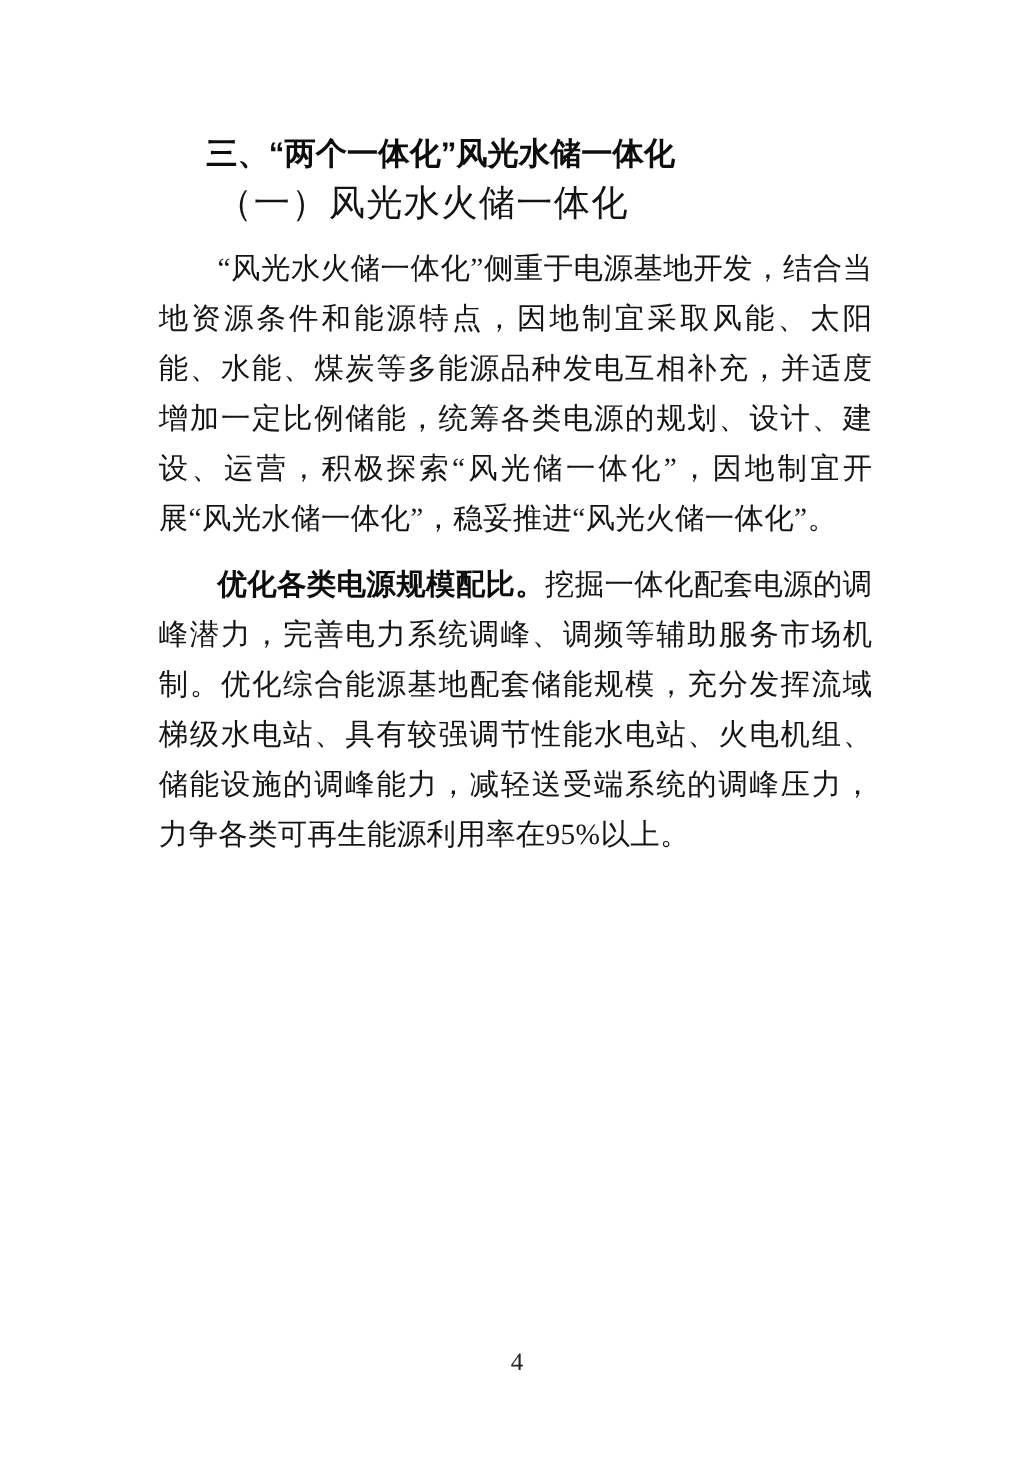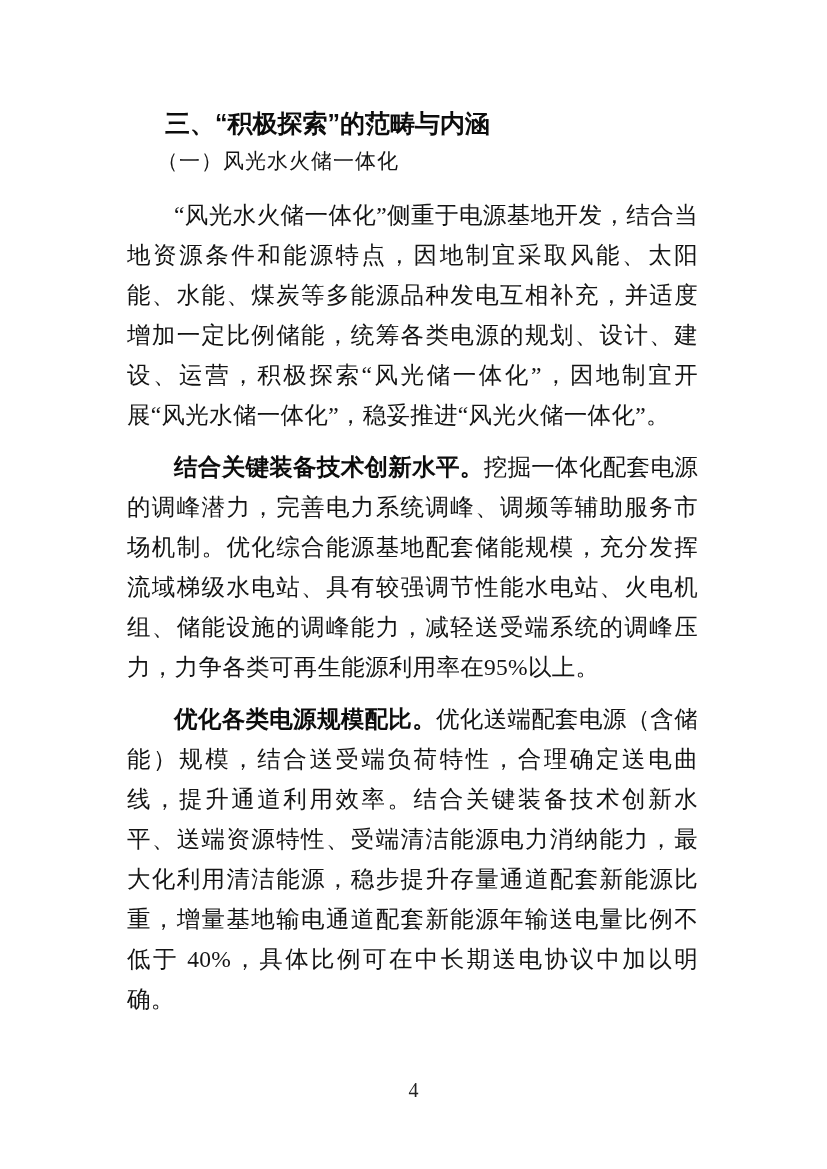--- a/index.html
+++ b/index.html
@@ -29,23 +29,23 @@
     font-weight: 700;
     font-size: 25px;
     line-height: 40px;
     text-indent: 2em;
     color: #0d0d0d;
     white-space: nowrap;
   }
 
   .subsection-heading {
     margin: 0;
-    font-family: Liberation Mono, monospace;
+    font-family: Liberation Serif, serif;
     font-weight: 400;
-    font-size: 21px;
+    font-size: 29px;
     line-height: 40px;
     text-indent: 2em;
     letter-spacing: 1px;
     white-space: nowrap;
   }
 
   .para {
     margin: 12px;
     text-indent: 2em;
     text-align: justify;
@@ -68,21 +68,20 @@
     font-size: 20px;
     line-height: 24px;
     font-family: "Liberation Serif", serif;
     color: #222222;
   }
 </style>
 </head>
 <body>
 
 <div class="page">
-  <h2 class="section-heading">三、“积极探索”的范畴与内涵</h2>
+  <h2 class="section-heading">三、“两个一体化”风光水储一体化</h2>
   <h3 class="subsection-heading">（一）风光水火储一体化</h3>
   <div>
       <p class="para"><span>“风光水火储一体化”侧重于电源基地开发，结合当地资源条件和能源特点，因地制宜采取风能、太阳能、水能、煤炭等多能源品种发电互相补充，并适度增加一定比例储能，统筹各类电源的规划、设计、建设、运营，积极探索“风光储一体化”，因地制宜开展“风光水储一体化”，稳妥推进“风光火储一体化”。</span></p>
-      <p class="para"><strong>结合关键装备技术创新水平。</strong><span>挖掘一体化配套电源的调峰潜力，完善电力系统调峰、调频等辅助服务市场机制。优化综合能源基地配套储能规模，充分发挥流域梯级水电站、具有较强调节性能水电站、火电机组、储能设施的调峰能力，减轻送受端系统的调峰压力，力争各类可再生能源利用率在95%以上。</span></p>
-      <p class="para"><strong>优化各类电源规模配比。</strong><span>优化送端配套电源（含储能）规模，结合送受端负荷特性，合理确定送电曲线，提升通道利用效率。结合关键装备技术创新水平、送端资源特性、受端清洁能源电力消纳能力，最大化利用清洁能源，稳步提升存量通道配套新能源比重，增量基地输电通道配套新能源年输送电量比例不低于 40%，具体比例可在中长期送电协议中加以明确。</span></p>
+      <p class="para"><strong>优化各类电源规模配比。</strong><span>挖掘一体化配套电源的调峰潜力，完善电力系统调峰、调频等辅助服务市场机制。优化综合能源基地配套储能规模，充分发挥流域梯级水电站、具有较强调节性能水电站、火电机组、储能设施的调峰能力，减轻送受端系统的调峰压力，力争各类可再生能源利用率在95%以上。</span></p>
     </div>
   <div class="page-number">4</div>
 </div>
 
 </body></html>

